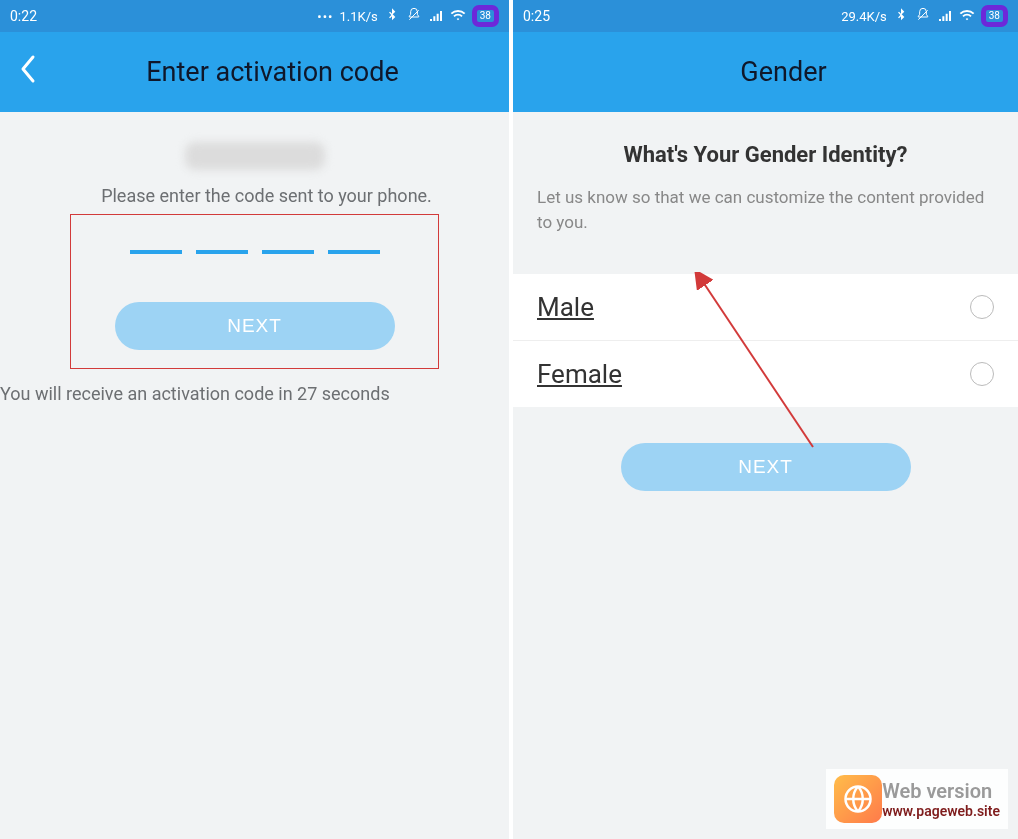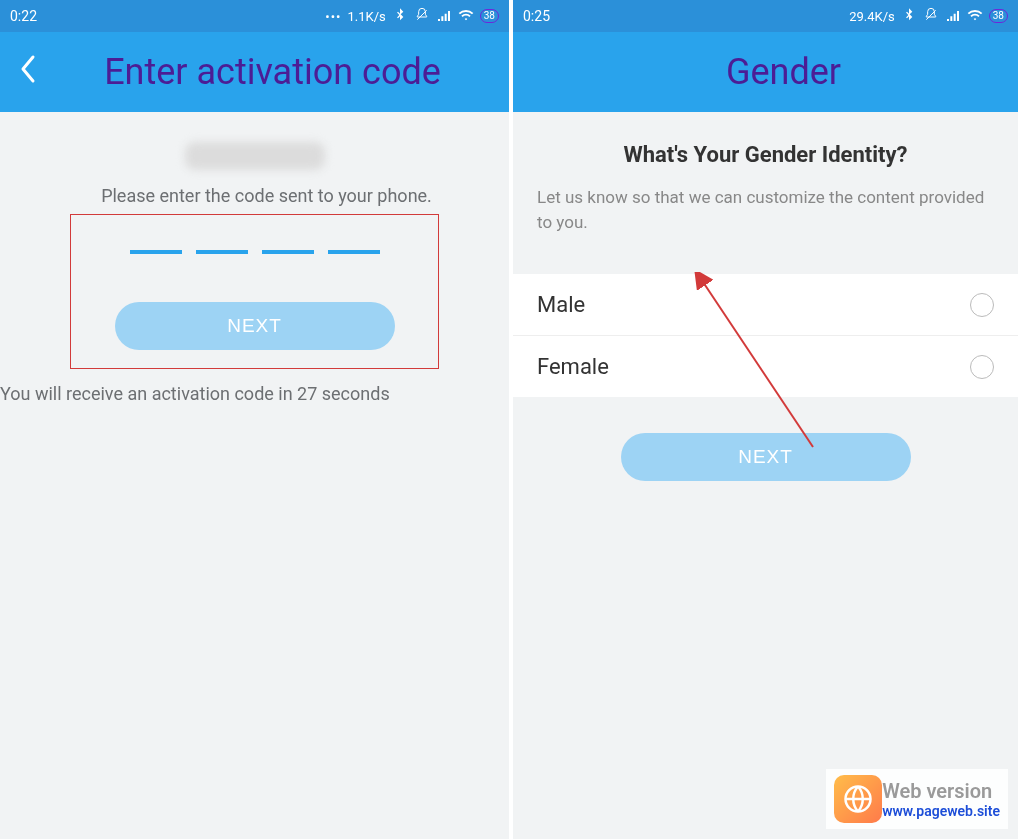--- a/index.html
+++ b/index.html
@@ -34,21 +34,21 @@
     display: flex;
     align-items: center;
     justify-content: space-between;
     padding: 16px 10px;
     font-size: 14px;
   }
   .status-right { display: flex; align-items: center; gap: 6px; font-size: 13px; }
   .status-right .dots { letter-spacing: 1px; }
   .status-right svg { width: 16px; height: 16px; fill: #fff; }
   .batt {
-    border: 1px solid #6d28d9;
+    border: 5px solid #6d28d9;
     border-radius: 7px;
     padding: 0 3px;
     font-size: 10px;
     line-height: 12px;
   }
 
   
   .app-bar {
     height: 80px;
     background: #29a3ec;
@@ -58,22 +58,22 @@
   }
   .app-bar .back {
     position: absolute;
     left: 18px;
     color: #fff;
     font-size: 30px;
   }
   .app-bar .title {
     flex: 1;
     text-align: center;
-    color: #4c1d95;
-    font-size: 36px;
+    color: #0f172a;
+    font-size: 27px;
     font-weight: 400;
     padding-left: 36px;
   }
 
   .content { flex: 1; position: relative; }
 
   
   .blurred {
     margin: 30px auto 15px;
     width: 140px;
@@ -142,21 +142,21 @@
   }
   .option-list { background: #fff; }
   .option {
     display: flex;
     align-items: center;
     justify-content: space-between;
     padding: 18px 24px;
     border-bottom: 1px solid #eee;
   }
   .option:last-child { border-bottom: none; }
-  .opt-label { font-size: 22px; color: #333; }
+  .opt-label { font-size: 26px; color: #333; text-decoration: underline; }
   .radio-circle {
     width: 24px;
     height: 24px;
     border: 1.5px solid #bbb;
     border-radius: 50%;
   }
   .next-btn.r {
     margin-top: 36px;
     width: 290px;
   }
@@ -180,21 +180,21 @@
   .wm-icon {
     width: 48px; height: 48px;
     border-radius: 10px;
     background: linear-gradient(135deg, #ffbd4a, #ff7a4a);
     display: flex;
     align-items: center;
     justify-content: center;
   }
   .wm-icon svg { width: 30px; height: 30px; fill: #fff; }
   .wm-text .line1 { color: #9a9a9a; font-size: 20px; font-weight: 600; }
-  .wm-text .line2 { color: #1d4ed8; font-size: 14px; font-weight: 600; }
+  .wm-text .line2 { color: #7f1d1d; font-size: 14px; font-weight: 600; }
 </style>
 </head>
 <body>
 
 <div class="split">
 
   <div class="phone left">
     <div class="status-bar">
       <span>0:22</span>
       <div class="status-right">

